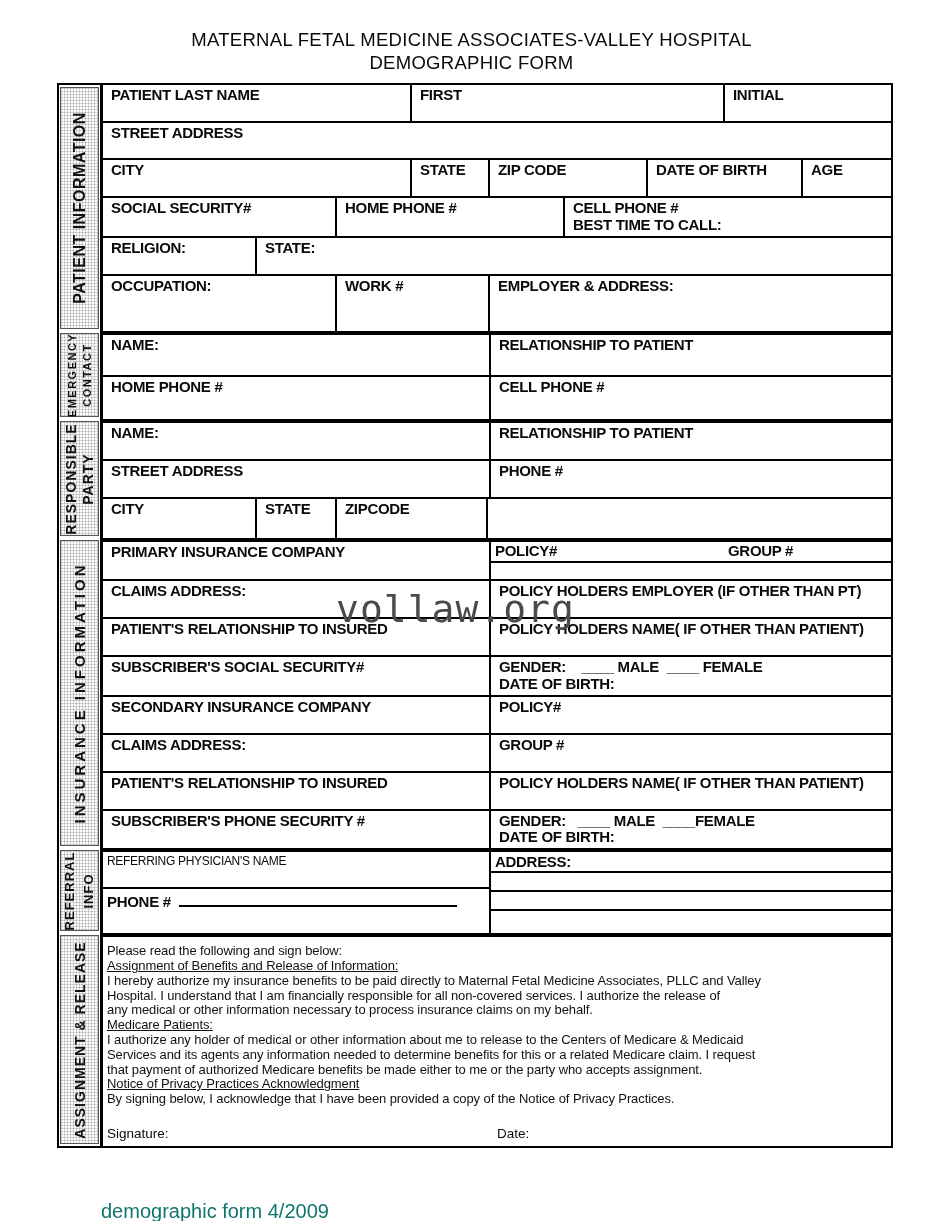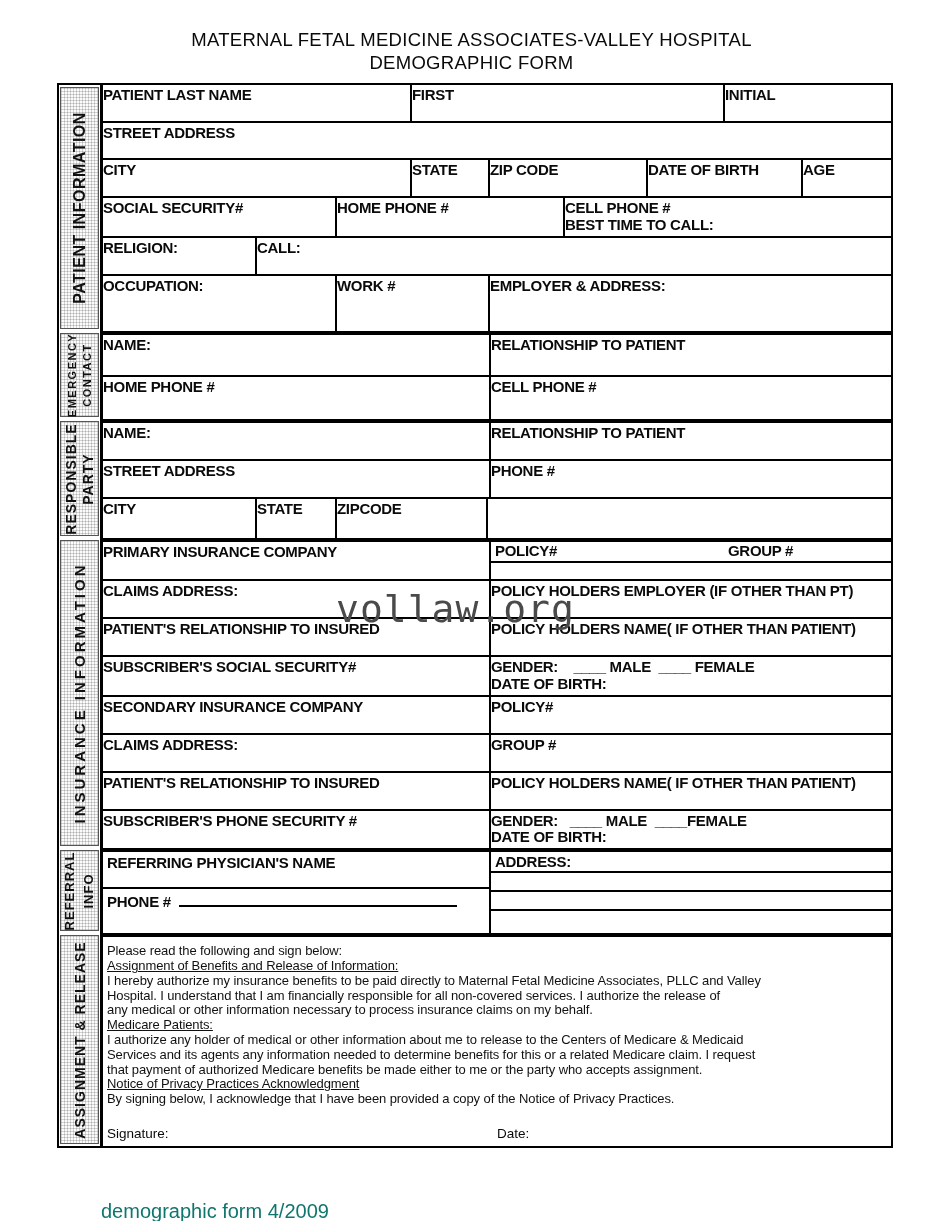--- a/index.html
+++ b/index.html
@@ -29,21 +29,21 @@
   .v-referral{font-size:13px;letter-spacing:1px;line-height:1.45;}
   .v-assignment{font-size:14px;letter-spacing:1px;}
 
   .ct{flex:1;border-left:3px solid #000;box-sizing:border-box;display:flex;flex-direction:column;
       position:relative;background:#fff;}
   .sec:not(:first-child) > .ct{border-top:4px solid #000;}
 
   .row{display:flex;border-bottom:2px solid #000;box-sizing:border-box;}
   .row.last{border-bottom:none;flex:1;}
   .cell{border-right:2px solid #000;box-sizing:border-box;overflow:hidden;
-        font-weight:bold;font-size:15px;letter-spacing:-0.3px;line-height:1.12;padding:2px 0;}
+        font-weight:bold;font-size:15px;letter-spacing:-0.3px;line-height:1.12;padding:2px 8px;}
   .cell:last-child{border-right:none;}
   .grow{flex:1;}
   .pre{white-space:pre;}
 
   
   .w309{flex:0 0 309px}.w313{flex:0 0 313px}.w78{flex:0 0 78px}.w158{flex:0 0 158px}
   .w155{flex:0 0 155px}.w234{flex:0 0 234px}.w228{flex:0 0 228px}.w154{flex:0 0 154px}
   .w153{flex:0 0 153px}.w80{flex:0 0 80px}.w151{flex:0 0 151px}.w388{flex:0 0 388px}
   
   .h37{flex:0 0 37px}.h38{flex:0 0 38px}.h39{flex:0 0 39px}.h42{flex:0 0 42px}
@@ -53,21 +53,21 @@
   
   .subcell{padding:0;display:flex;flex-direction:column;}
   .subrow1{flex:0 0 19px;border-bottom:2px solid #000;position:relative;padding:1px 4px;box-sizing:border-box;}
   .subrow2{flex:1;}
   .group-pos{position:absolute;left:237px;top:1px;}
 
   
   .ref-wrap{display:flex;flex:1;}
   .ref-left{flex:0 0 388px;border-right:2px solid #000;box-sizing:border-box;display:flex;flex-direction:column;}
   .ref-doc{flex:0 0 37px;border-bottom:2px solid #000;box-sizing:border-box;padding:2px 4px;
-           font-weight:bold;font-size:15px;letter-spacing:-0.3px;}
+           font-weight:normal;font-size:12px;letter-spacing:-0.3px;}
   .ref-phone{flex:1;padding:3px 4px;font-weight:bold;font-size:15px;letter-spacing:-0.3px;}
   .phone-line{display:inline-block;width:278px;height:13px;border-bottom:2px solid #000;margin-left:8px;}
   .ref-right{flex:1;display:flex;flex-direction:column;}
   .ref-r{border-bottom:2px solid #000;box-sizing:border-box;padding:1px 4px;
          font-weight:bold;font-size:15px;letter-spacing:-0.3px;}
   .r19{flex:0 0 19px;}
   .ref-r.lastr{flex:1;border-bottom:none;}
 
   
   .assign{padding:7px 8px 4px 4px;font-weight:normal;font-size:13px;}
@@ -119,21 +119,21 @@
         <div class="row h39">
           <div class="cell w234">SOCIAL SECURITY#</div>
           <div class="cell w228">HOME PHONE #</div>
           <div class="cell grow">
             <div>CELL PHONE #</div>
             <div>BEST TIME TO CALL:</div>
           </div>
         </div>
         <div class="row h38">
           <div class="cell w154">RELIGION:</div>
-          <div class="cell w153">CALL:</div>
+          <div class="cell w153">STATE:</div>
         </div>
         <div class="row last">
           <div class="cell w234">OCCUPATION:</div>
           <div class="cell w153">WORK #</div>
           <div class="cell grow">EMPLOYER &amp; ADDRESS:</div>
         </div>
       </div>
     </div>
 
     <div class="sec" style="flex:0 0 88px">

